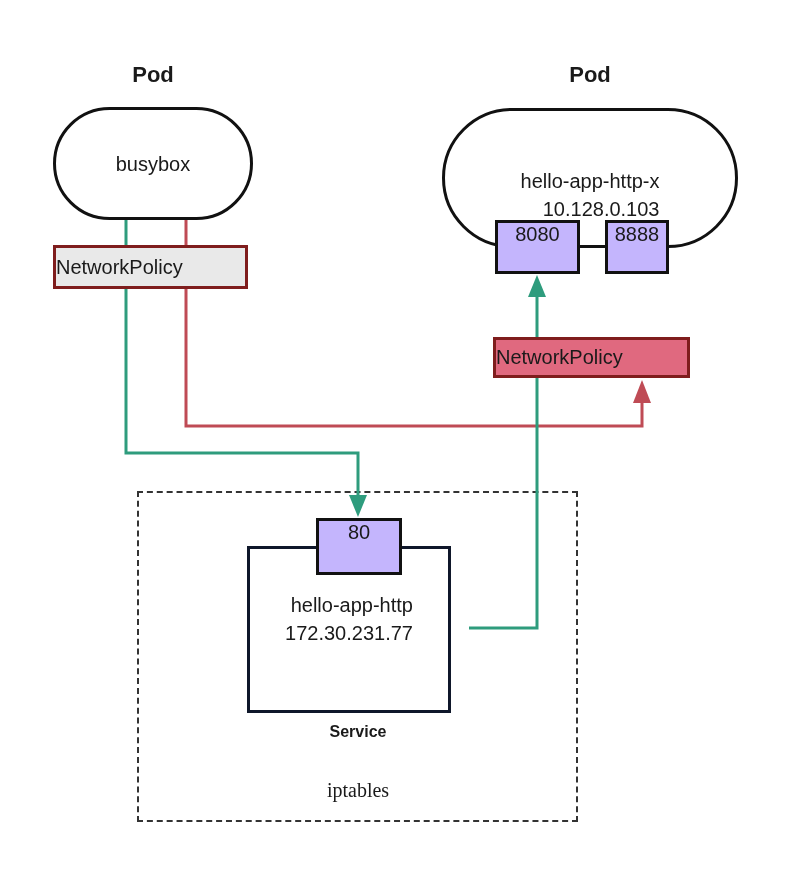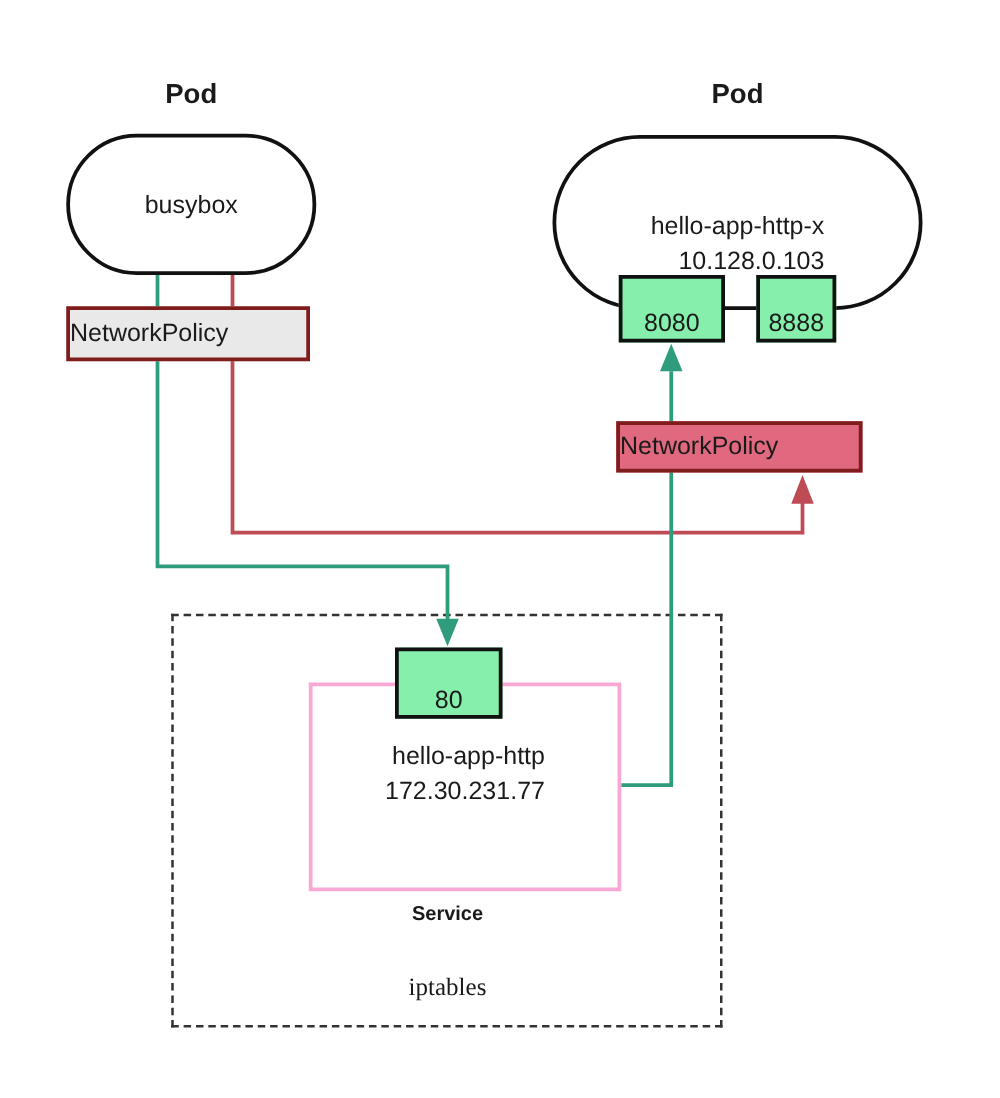--- a/index.html
+++ b/index.html
@@ -17,29 +17,29 @@
   .stadium-right{left:442px;top:108px;width:296px;height:140px;border-radius:72px;
     align-items:flex-start;}
   .node-name{font-size:20px;text-align:right;line-height:28px;}
   .policy-box{
     border:3px solid #7f1d1d;z-index:3;display:flex;align-items:center;justify-content:flex-start;
     font-size:20px;
   }
   .policy-left{left:53px;top:245px;width:195px;height:44px;}
   .policy-right{left:493px;top:337px;width:197px;height:41px;}
   .port-box{
-    border:3px solid #111;background:#86efac;z-index:4;
-    display:flex;align-items:flex-end;justify-content:center;font-size:20px;
+    border:3px solid #111;background:#c4b5fd;z-index:4;
+    display:flex;align-items:flex-start;justify-content:center;font-size:20px;
   }
   .port-8080{left:495px;top:220px;width:85px;height:54px;}
   .port-8888{left:605px;top:220px;width:64px;height:54px;}
   .port-80{left:316px;top:518px;width:86px;height:57px;z-index:3;}
   .dashed-box{left:137px;top:491px;width:441px;height:331px;border:2px dashed #333;z-index:0;background:transparent;}
   .service-box{
-    left:247px;top:546px;width:250px;height:167px;border:3px solid #f9a8d4;background:#ffffff;z-index:2;
+    left:247px;top:546px;width:204px;height:167px;border:3px solid #0f172a;background:#ffffff;z-index:2;
     display:flex;align-items:flex-start;justify-content:center;
   }
   .svg-layer{left:0;top:0;width:800px;height:878px;z-index:1;}
   .caption{font-size:20px;text-align:center;z-index:3;}
   .caption-bold{font-weight:bold;font-size:16px;}
 </style>
 </head>
 <body>
 
 <div class="canvas">

